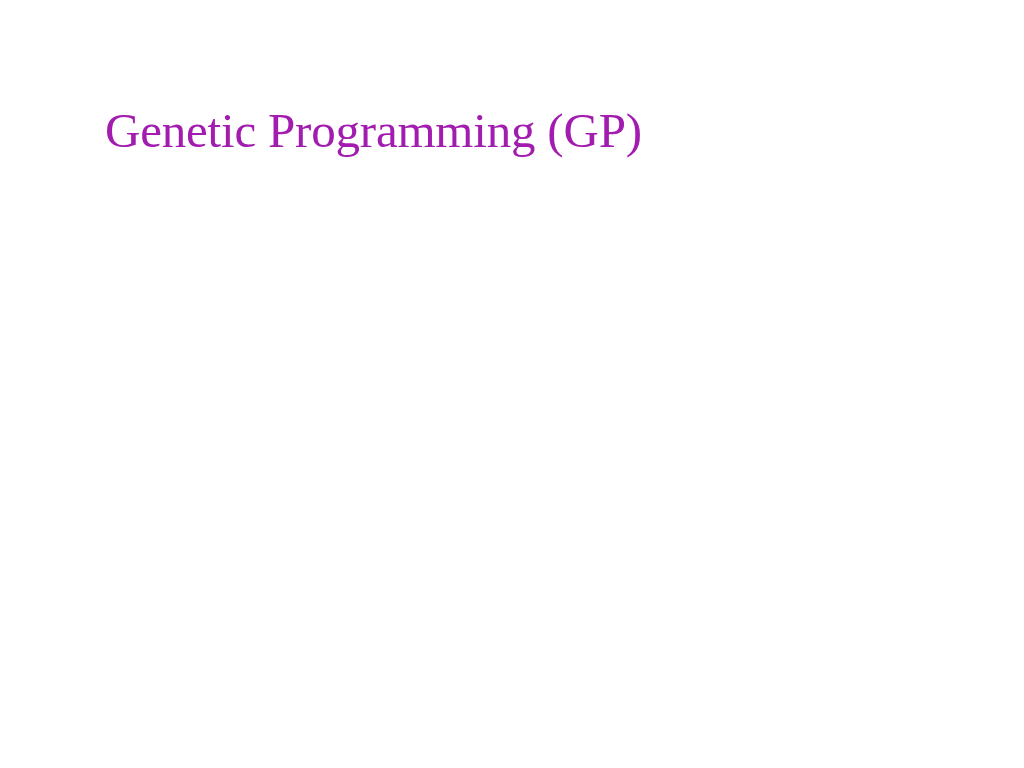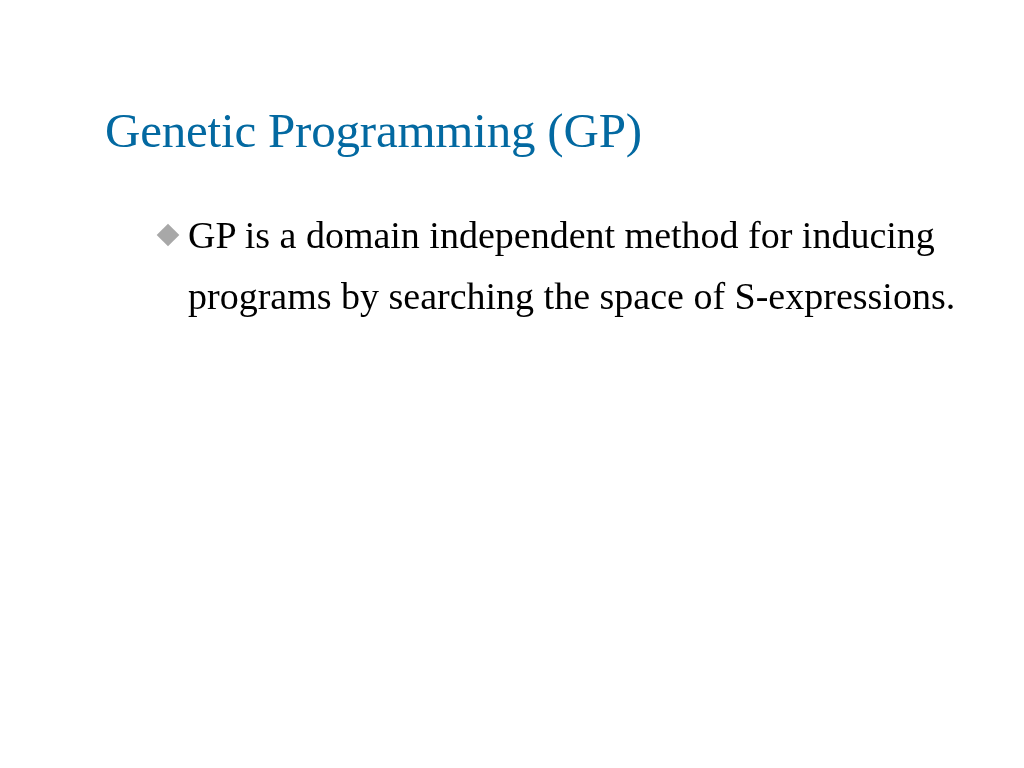--- a/index.html
+++ b/index.html
@@ -27,21 +27,21 @@
   
   .slide-title {
     position: absolute;
     left: 105px;
     top: 68px;
     width: 860px;
     font-size: 49px;
     line-height: 60px;
     font-weight: normal;
     letter-spacing: -0.2px;
-    color: #0369a1;
+    color: #a21caf;
     white-space: nowrap;
     font-family: "Liberation Serif", "DejaVu Serif", serif;
   }
 
   
   .body-block {
     position: absolute;
     left: 158px;
     top: 205px;
     width: 800px;
@@ -79,20 +79,16 @@
 </head>
 <body>
 
 <div class="slide">
 
   <h1 class="slide-title">Genetic Programming (GP)</h1>
 
   <div class="body-block">
 
 
-    <div class="bullet-item">
-      <span class="bullet-marker"></span>
-      <span class="bullet-text">GP is a domain independent method for inducing programs by searching the space of S-expressions.</span>
-    </div>
 
   </div>
 
 </div>
 
 </body></html>

